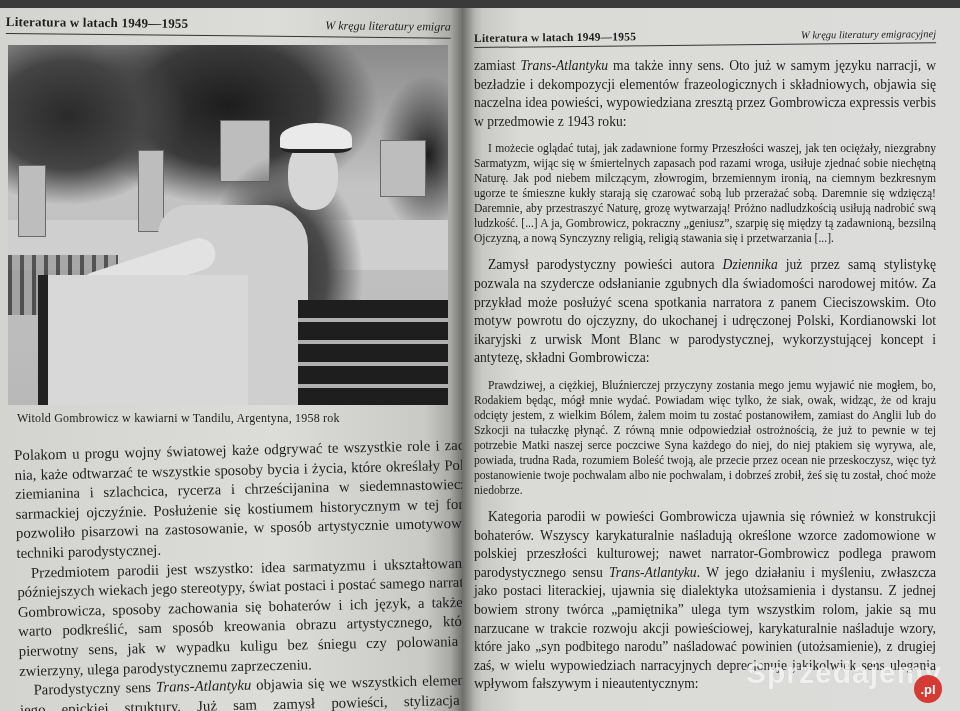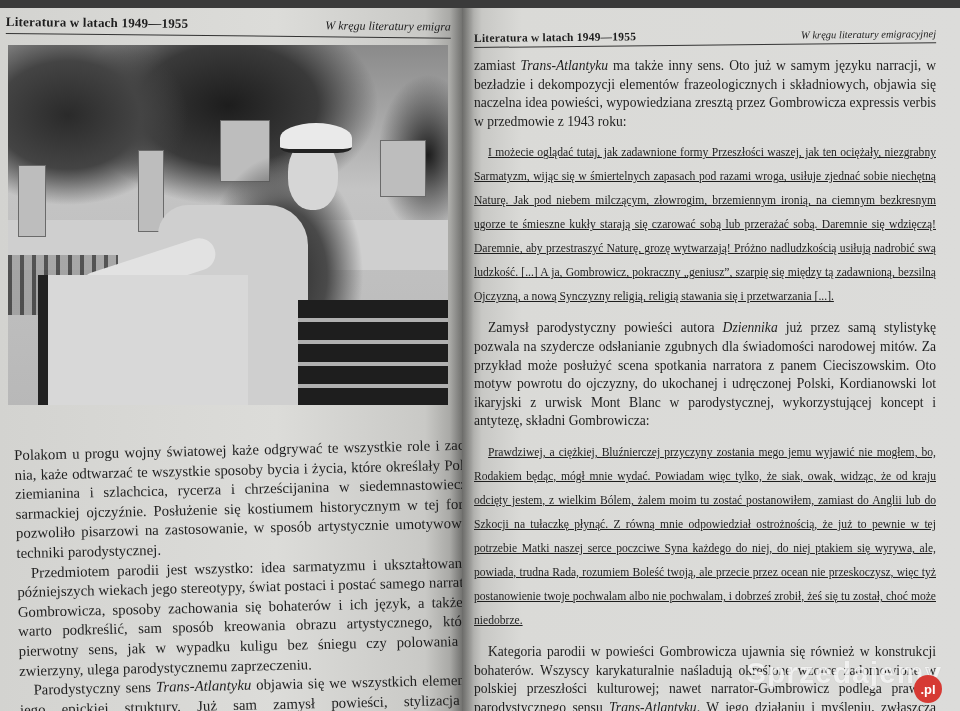--- a/index.html
+++ b/index.html
@@ -30,21 +30,21 @@
     .photo .face { position:absolute; left:280px; top:95px; width:50px; height:70px; background:#d6d6d6; border-radius:45%; }
     .photo .cap { position:absolute; left:272px; top:78px; width:72px; height:26px; background:#eaeaea; border-radius:50% 50% 20% 20%; border-bottom:4px solid #222; }
     .photo .table { position:absolute; left:30px; top:230px; width:200px; height:130px; background:#d8d8d8; border-left:10px solid #222; }
     .photo .bench { position:absolute; left:290px; top:255px; width:150px; height:105px; background:repeating-linear-gradient(180deg,#1e1e1e 0 18px,#b0b0b0 18px 22px); }
     .caption { position:absolute; left:17px; top:403px; font-size:12px; letter-spacing:0.2px; }
     .body-text { position:absolute; font-size:14.2px; line-height:19.3px; text-align:justify; }
     .left .body-text { left:14px; top:438px; width:470px; transform:rotate(-1.3deg); transform-origin:left top; font-size:14.8px; line-height:19.6px; }
     .right .body-text { left:12px; top:49px; width:462px; font-size:13.6px; line-height:18.6px; }
     .body-text p { margin:0; text-indent:14px; }
     .body-text p.cont { text-indent:0; }
-    .quote { font-size:11.6px !important; line-height:24px; margin:10px 0 10px 0 !important; text-indent:14px;text-decoration:underline; }
+    .quote { font-size:11.6px !important; line-height:15px; margin:10px 0 10px 0 !important; text-indent:14px; }
     .body-text em { font-style:italic; }
     .watermark { position:absolute; left:746px; top:648px; font-family:"Liberation Sans","DejaVu Sans",sans-serif; font-weight:bold; font-size:30px; color:rgba(255,255,255,0.78); letter-spacing:1px; text-shadow:0 0 1px rgba(0,0,0,0.15); }
     .wm-badge { position:absolute; left:914px; top:655px; width:28px; height:28px; border-radius:50%; background:#d63a34; color:#fff; font-family:"Liberation Sans","DejaVu Sans",sans-serif; font-weight:bold; font-size:13px; display:flex; align-items:center; justify-content:center;margin-top:12px; }
     .gutter-shadow { position:absolute; left:450px; top:0; width:24px; height:711px; background:linear-gradient(90deg,rgba(0,0,0,0) 0%,rgba(0,0,0,0.25) 50%,rgba(0,0,0,0) 100%); }
   </style>
 </head>
 <body>
 
 <div class="spread">
 
@@ -63,20 +63,21 @@
       <div class="fence"></div>
       <div class="body"></div>
       <div class="coat"></div>
       <div class="arm"></div>
       <div class="face"></div>
       <div class="cap"></div>
       <div class="table"></div>
       <div class="bench"></div>
     </div>
 
+    <div class="caption">Witold Gombrowicz w kawiarni w Tandilu, Argentyna, 1958 rok</div>
 
     <div class="body-text">
       <p class="cont">Polakom u progu wojny światowej każe odgrywać te wszystkie role i zacho-nia, każe odtwarzać te wszystkie sposoby bycia i życia, które określały Polaka ziemianina i szlachcica, rycerza i chrześcijanina w siedemnastowiecznej sarmackiej ojczyźnie. Posłużenie się kostiumem historycznym w tej formie pozwoliło pisarzowi na zastosowanie, w sposób artystycznie umotywowany, techniki parodystycznej.</p>
       <p>Przedmiotem parodii jest wszystko: idea sarmatyzmu i ukształtowane w późniejszych wiekach jego stereotypy, świat postaci i postać samego narratora-Gombrowicza, sposoby zachowania się bohaterów i ich język, a także, co warto podkreślić, sam sposób kreowania obrazu artystycznego, którego pierwotny sens, jak w wypadku kuligu bez śniegu czy polowania bez zwierzyny, ulega parodystycznemu zaprzeczeniu.</p>
       <p><span>Parodystyczny sens </span><em>Trans-Atlantyku</em><span> objawia się we wszystkich elementach jego epickiej struktury. Już sam zamysł powieści, stylizacja na siedemnastowieczną szlachecką gawędę okazuje się parodią tego gatunku.</span></p>
 
     </div>
   </div>
 
   <div class="page right">

